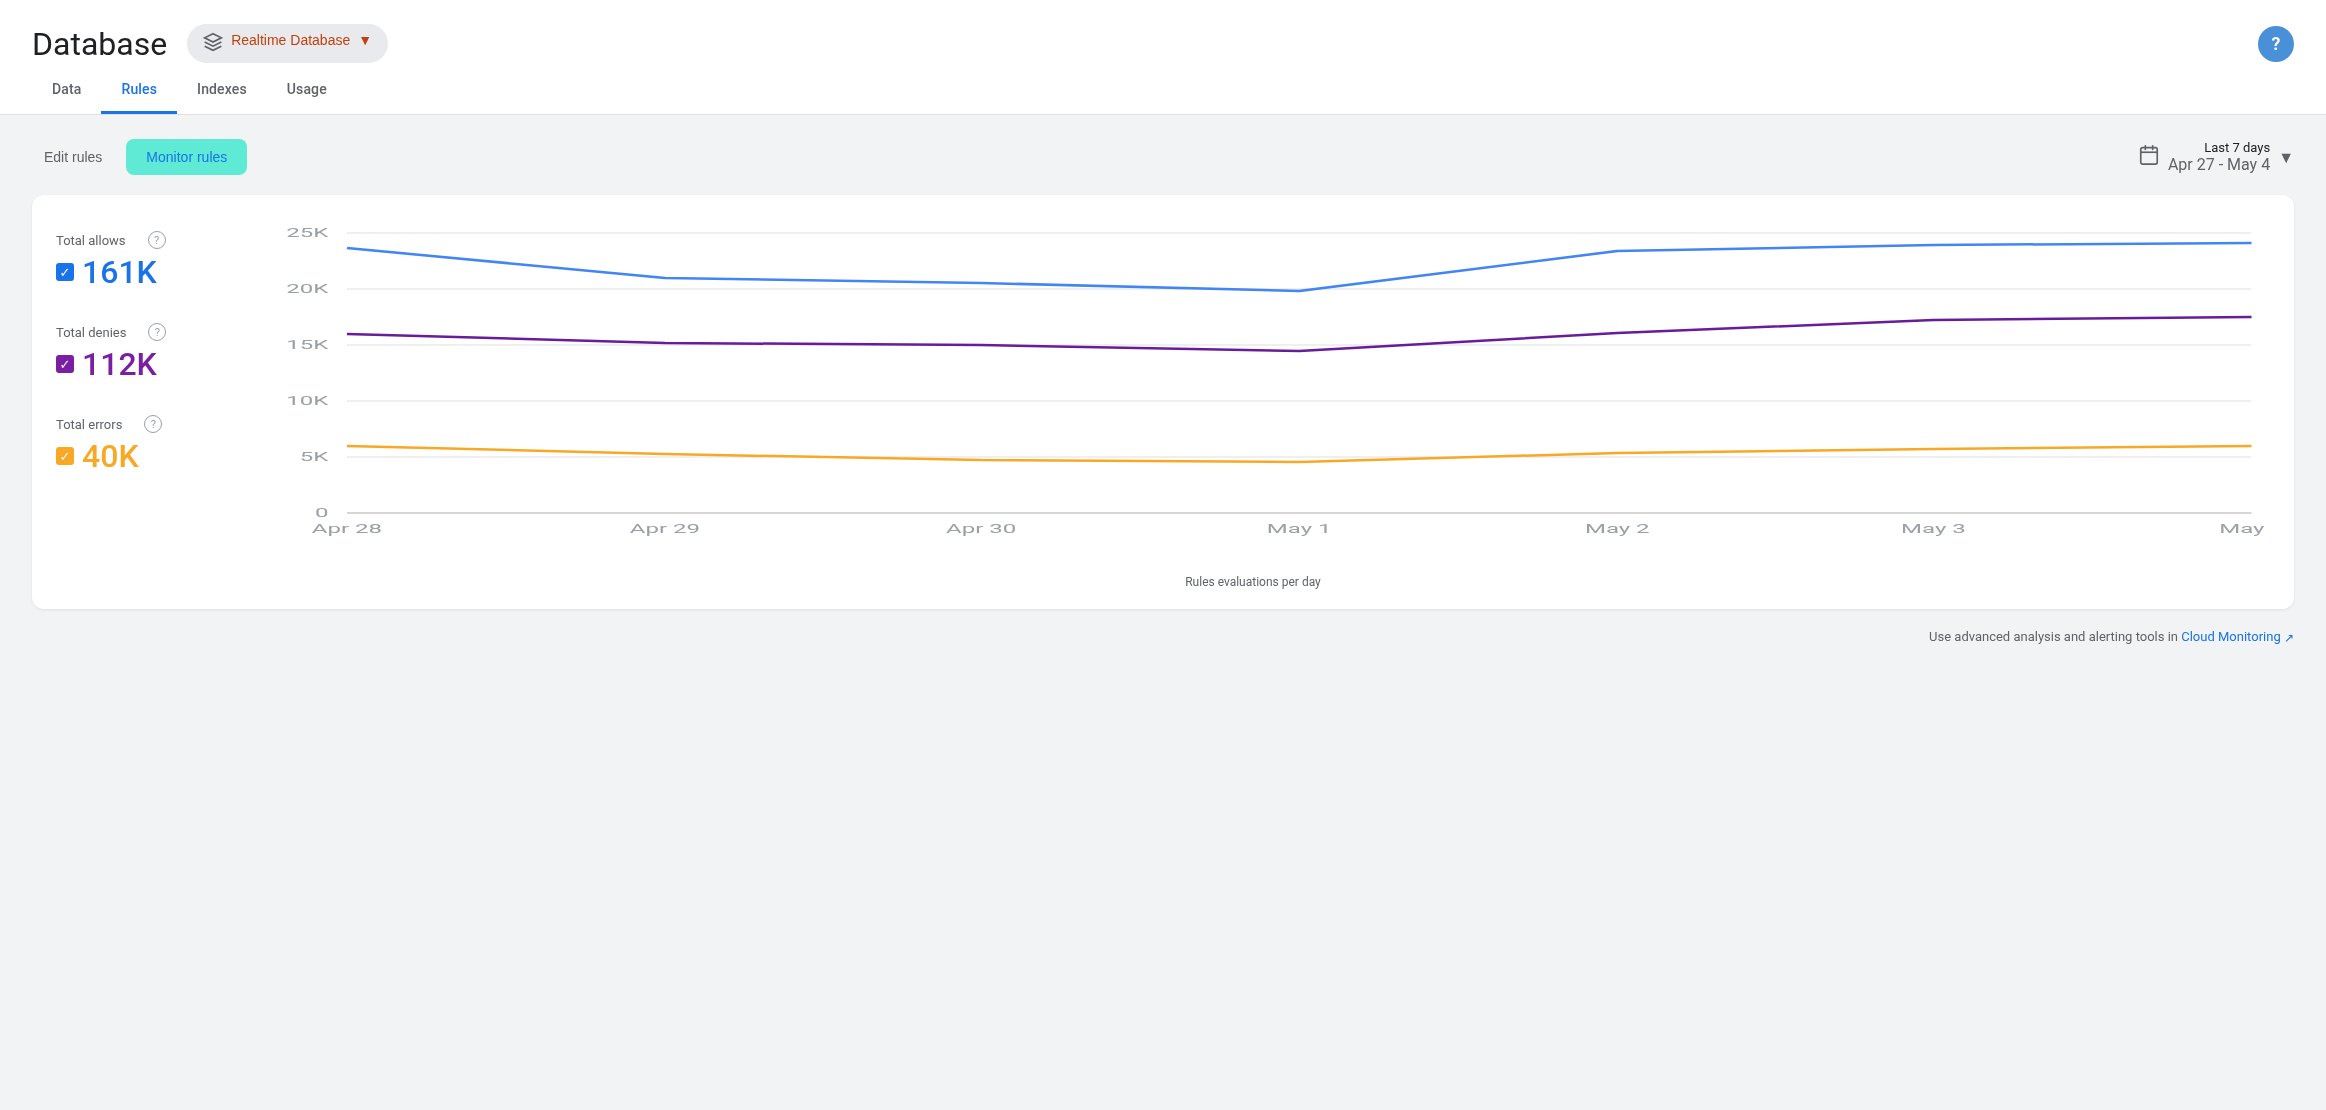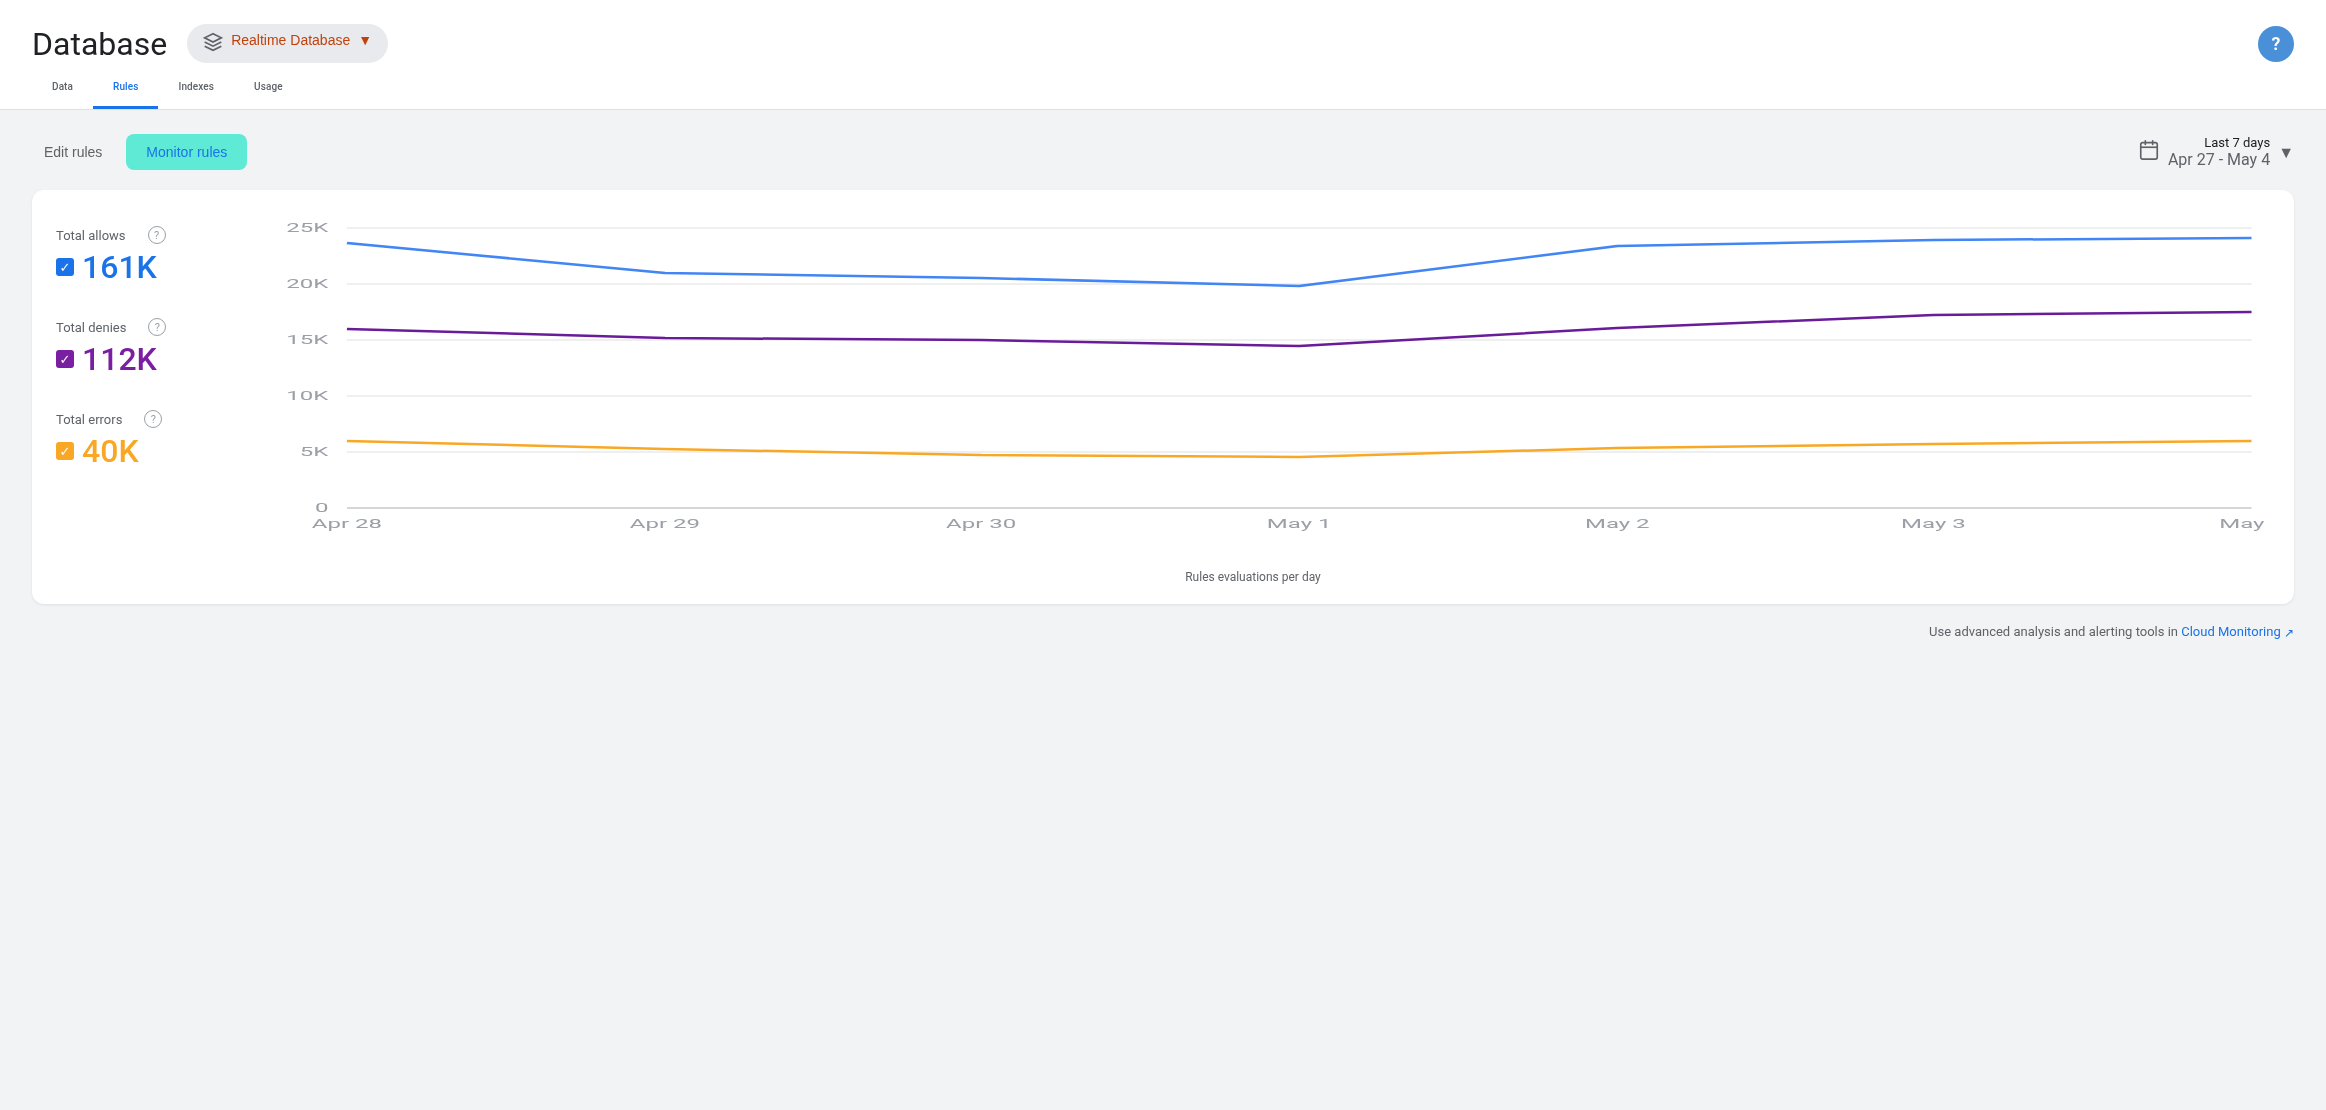--- a/index.html
+++ b/index.html
@@ -53,21 +53,21 @@
       margin-left: auto;
       cursor: pointer;
     }
     .tabs-row {
       display: flex;
       gap: 0;
       margin-top: 4px;
     }
     .tab {
       padding: 14px 20px;
-      font-size: 10px;
+      font-size: 14px;
       color: #5f6368;
       cursor: pointer;
       border-bottom: 3px solid transparent;
       font-weight: 500;
       letter-spacing: 0.01em;
       text-align: center;
     }
     .tab.active {
       color: #1a73e8;
       border-bottom: 3px solid #1a73e8;

